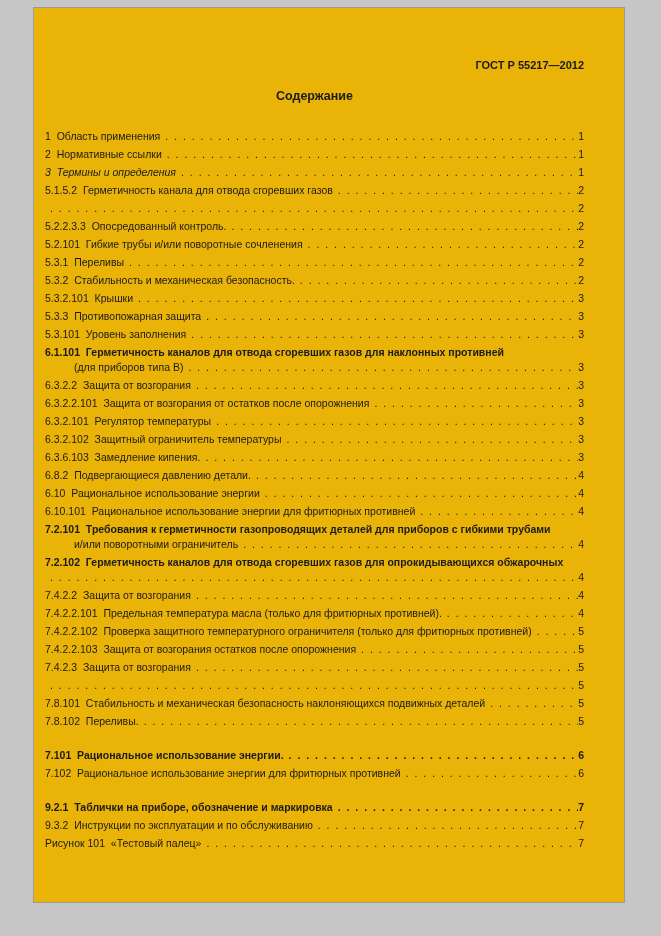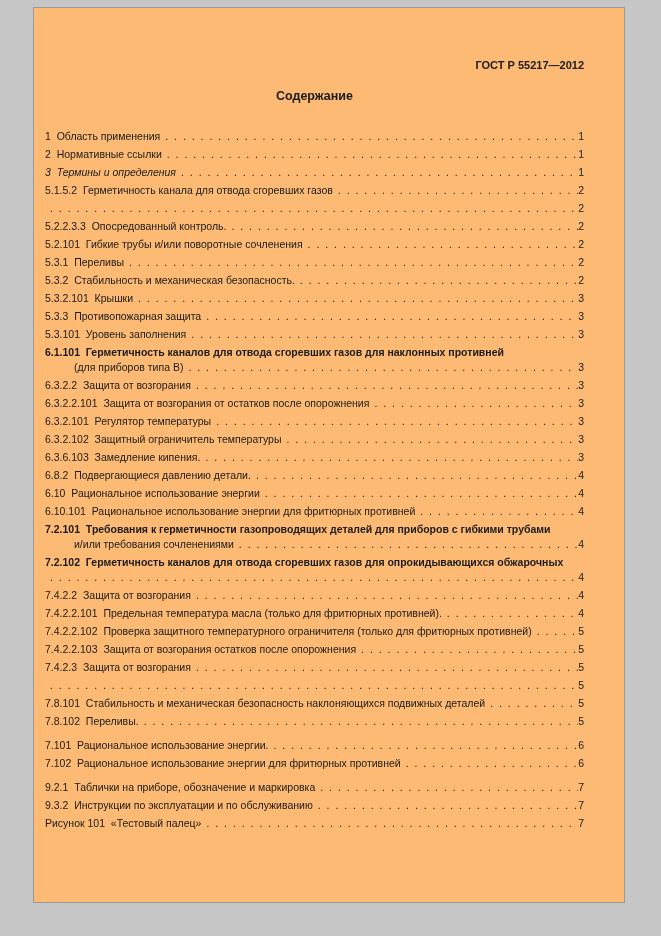--- a/index.html
+++ b/index.html
@@ -14,21 +14,21 @@
     color: #1b1b1b;
     overflow: hidden;
     position: relative;
   }
   .doc-page {
     position: absolute;
     left: 33px;
     top: 7px;
     width: 592px;
     height: 896px;
-    background: #fdba74;
+    background: #eab308;
     border: 1px solid #9a9a9a;
     box-sizing: border-box;
     padding: 50px 40px 0 11px;
   }
   .doc-header {
     text-align: right;
     font-weight: bold;
     font-size: 11px;
     line-height: 14px;
   }
@@ -40,21 +40,22 @@
   }
   .toc-list {
     margin-top: 26px;
   }
   .toc-entry {
     margin-bottom: 3px;
     font-size: 10.5px;
     line-height: 15px;
   }
   .toc-entry.gap {
-    margin-top: 9px;
+    margin-top: 19px;
+    font-weight: bold;
   }
   .toc-entry.italic .toc-text,
   .toc-entry.italic .toc-preline {
     font-style: italic;
   }
   .toc-preline {
     white-space: pre;
     font-weight: bold;
   }
   .toc-line {
@@ -238,21 +239,21 @@
       <div class="toc-entry">
         <div class="toc-line">
           <span class="toc-text">6.10.101  Рациональное использование энергии для фритюрных противней</span>
           <span class="leader">. . . . . . . . . . . . . . . . . . . . . . . . . . . . . . . . . . . . . . . . . . . . . . . . . . . . . . . . . . . . . . . . . . . . . . . . . . . . . . . . . . . . . . . . . . . . . . . . . . . . . . . . . . . . . . . . . . . . . . . . . . . . . . . . . . . . . . . . . . . . . . . . . . . . . .</span>
           <span class="page-num">4</span>
         </div>
       </div>
       <div class="toc-entry">
         <div class="toc-preline">7.2.101  Требования к герметичности газопроводящих деталей для приборов с гибкими трубами</div>
         <div class="toc-line cont">
-          <span class="toc-text">и/или требования сочленениями</span>
+          <span class="toc-text">и/или поворотными ограничитель</span>
           <span class="leader">. . . . . . . . . . . . . . . . . . . . . . . . . . . . . . . . . . . . . . . . . . . . . . . . . . . . . . . . . . . . . . . . . . . . . . . . . . . . . . . . . . . . . . . . . . . . . . . . . . . . . . . . . . . . . . . . . . . . . . . . . . . . . . . . . . . . . . . . . . . . . . . . . . . . . .</span>
           <span class="page-num">4</span>
         </div>
       </div>
       <div class="toc-entry">
         <div class="toc-preline">7.2.102  Герметичность каналов для отвода сгоревших газов для опрокидывающихся обжарочных</div>
         <div class="toc-line cont">
           <span class="leader">. . . . . . . . . . . . . . . . . . . . . . . . . . . . . . . . . . . . . . . . . . . . . . . . . . . . . . . . . . . . . . . . . . . . . . . . . . . . . . . . . . . . . . . . . . . . . . . . . . . . . . . . . . . . . . . . . . . . . . . . . . . . . . . . . . . . . . . . . . . . . . . . . . . . . .</span>
           <span class="page-num">4</span>
         </div>

